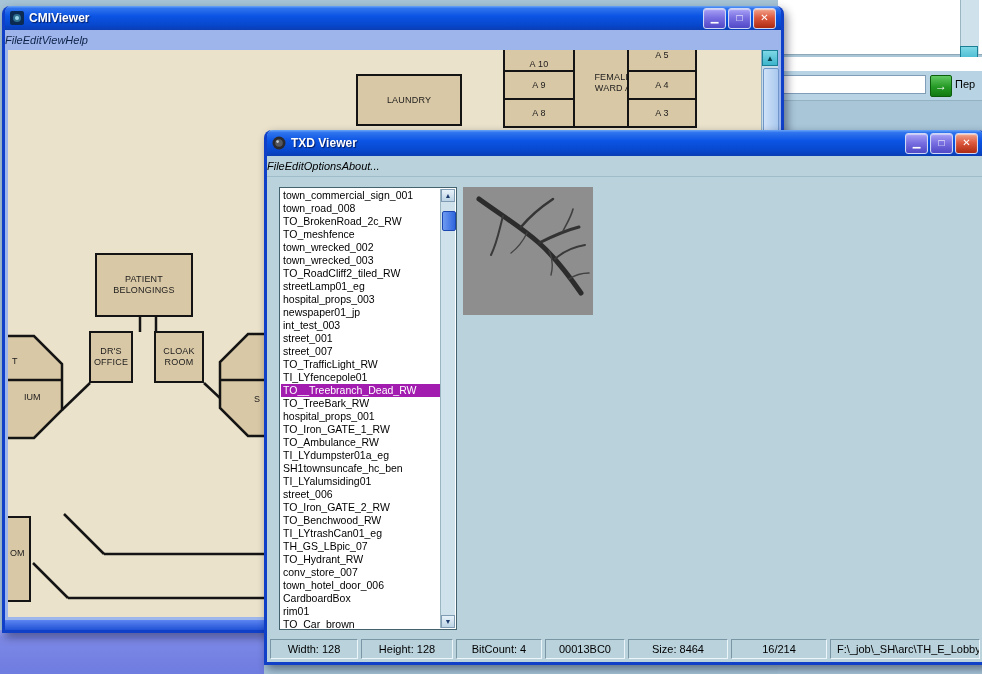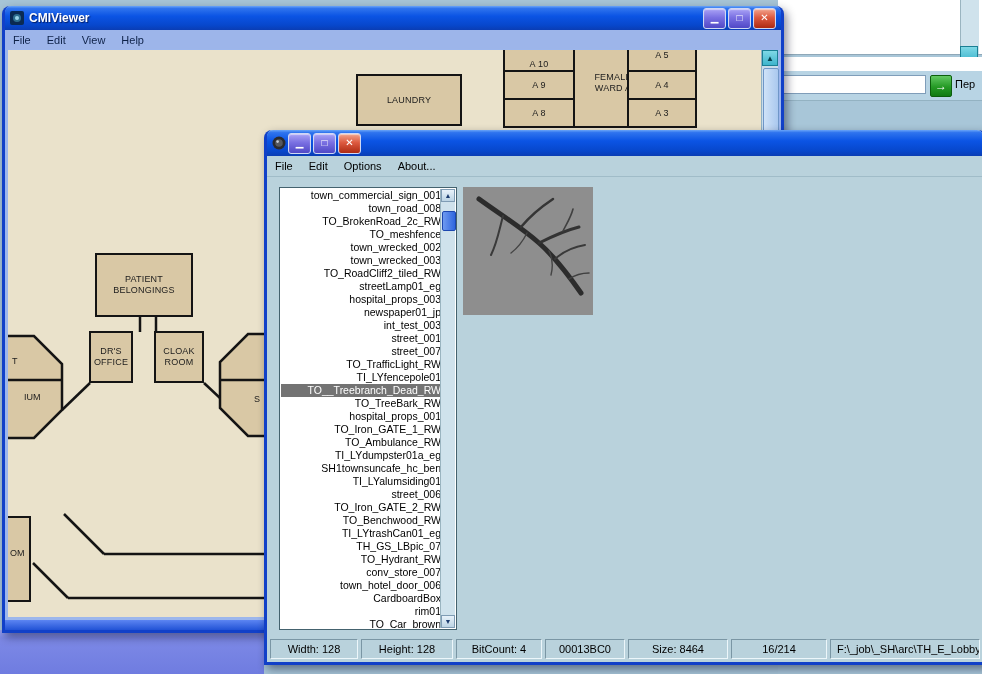--- a/index.html
+++ b/index.html
@@ -19,21 +19,21 @@
     display:flex; align-items:center; padding:0 5px; position:relative;
   }
   .title-text { color:#fff; font-weight:bold; font-size:12px; text-shadow:1px 1px 1px rgba(0,20,80,.85); margin-left:5px; flex:1; white-space:nowrap; }
   .tb-btn { width:21px; height:19px; border-radius:3px; margin-left:2px; border:1px solid #cfd8f4;
     font-size:10px; line-height:1; color:#fff; display:flex; align-items:center; justify-content:center;
     box-shadow:inset 0 1px 1px rgba(255,255,255,.5); }
   .btn-minmax { background:linear-gradient(180deg,#aaa3f6,#7a70e2 45%,#5048c6); }
   .btn-close  { background:linear-gradient(180deg,#f2a58e,#dd5a40 45%,#ad2a12); }
   .app-icon { width:14px; height:14px; flex:0 0 auto; }
   .menubar { display:flex; align-items:center; font-size:11px; }
-  .menu-item { padding:2px 8px; white-space:nowrap; }
+  .menu-item { padding:2px 0; white-space:nowrap;font-style:italic; }
 
   
   #cmi-window { left:2px; top:6px; width:776px; height:624px; background:#9cb6ec; z-index:2; }
   #cmi-menubar { height:19px; color:#0e2248; background:linear-gradient(180deg,#b8c8f2,#93acе4); background-color:#9db5ea; }
   #cmi-map {
     position:absolute; left:3px; top:44px; right:19px; bottom:13px;
     background:#eae2cb; overflow:hidden;
   }
   #cmi-vscroll { position:absolute; right:3px; top:44px; bottom:13px; width:16px; background:#c9dcea; border-left:1px solid #8fb0c4; }
   .scroll-arrow-btn { position:absolute; left:0; width:16px; height:16px; background:linear-gradient(180deg,#7fd8e6,#3db4cc); border:1px solid #1a7f94; box-sizing:border-box; color:#073; font-size:8px; display:flex; align-items:center; justify-content:center; color:#05414e; }
@@ -47,23 +47,23 @@
   .map-label { position:absolute; font-size:9px; color:#1c1c1c; white-space:nowrap; }
   #map-walls { position:absolute; left:0; top:0; pointer-events:none; }
 
   
   #txd-window { left:264px; top:130px; width:716px; height:532px; background:#b9d2dc; z-index:3; }
   #txd-menubar { height:20px; color:#000; background:#b9d2dc; border-bottom:1px solid #a0bcc8; }
   #txd-client { position:absolute; left:0; top:46px; right:0; bottom:0; }
 
   #texture-listbox { position:absolute; left:12px; top:11px; width:176px; height:441px;
     background:#fff; border:1px solid #44626e; box-sizing:content-box; }
-  #texture-list { position:absolute; left:1px; top:1px; right:15px; bottom:1px; overflow:hidden;text-align:right; }
+  #texture-list { position:absolute; left:1px; top:1px; right:15px; bottom:1px; overflow:hidden; }
   .list-item { height:13px; line-height:13px; font-size:10.5px; white-space:nowrap; overflow:hidden; padding-left:2px; color:#000; }
-  .list-item.selected { background:#737373; color:#fff; }
+  .list-item.selected { background:#a21caf; color:#fff; }
   #list-vscroll { position:absolute; right:1px; top:1px; bottom:1px; width:14px; background:#cfe2ec; border-left:1px solid #9ab4c0; }
   .mini-arrow { position:absolute; left:0; width:14px; height:13px; background:linear-gradient(180deg,#e8f2fa,#bcd4e4); border:1px solid #7f9cb4; box-sizing:border-box; font-size:7px; display:flex; align-items:center; justify-content:center; color:#1c3c6e; }
   #list-vthumb { position:absolute; left:1px; top:22px; width:12px; height:18px; background:linear-gradient(90deg,#6e9af0,#2f66de); border:1px solid #1c47b0; border-radius:2px; }
 
   #texture-preview { position:absolute; left:196px; top:11px; width:130px; height:128px; }
 
   #txd-statusbar { position:absolute; left:3px; right:3px; bottom:3px; height:20px; display:flex; gap:3px; }
   .status-cell { border:1px solid; border-color:#7a96a4 #ecf6fa #ecf6fa #7a96a4; font-size:11px; color:#000;
     display:flex; align-items:center; justify-content:center; white-space:nowrap; overflow:hidden; box-sizing:border-box; }
   .status-cell:nth-child(1){ width:88px; }
@@ -201,20 +201,21 @@
     <div id="cmi-bottombar"></div>
   </div>
 
   <div class="window" id="txd-window">
     <div class="titlebar" style="height:26px;">
       <svg class="app-icon" viewBox="0 0 14 14">
         <circle cx="7" cy="7" r="6.5" fill="#2a2a2e"></circle>
         <circle cx="7" cy="7" r="3.8" fill="#55585e"></circle>
         <circle cx="5.6" cy="5.6" r="1.3" fill="#c8ccd4"></circle>
       </svg>
+      <span class="title-text">TXD Viewer</span>
       <div class="tb-btn btn-minmax">▁</div>
       <div class="tb-btn btn-minmax">□</div>
       <div class="tb-btn btn-close">✕</div>
     </div>
     <div class="menubar" id="txd-menubar">
         <div class="menu-item">File</div>
         <div class="menu-item">Edit</div>
         <div class="menu-item">Options</div>
         <div class="menu-item">About...</div>
       </div>

